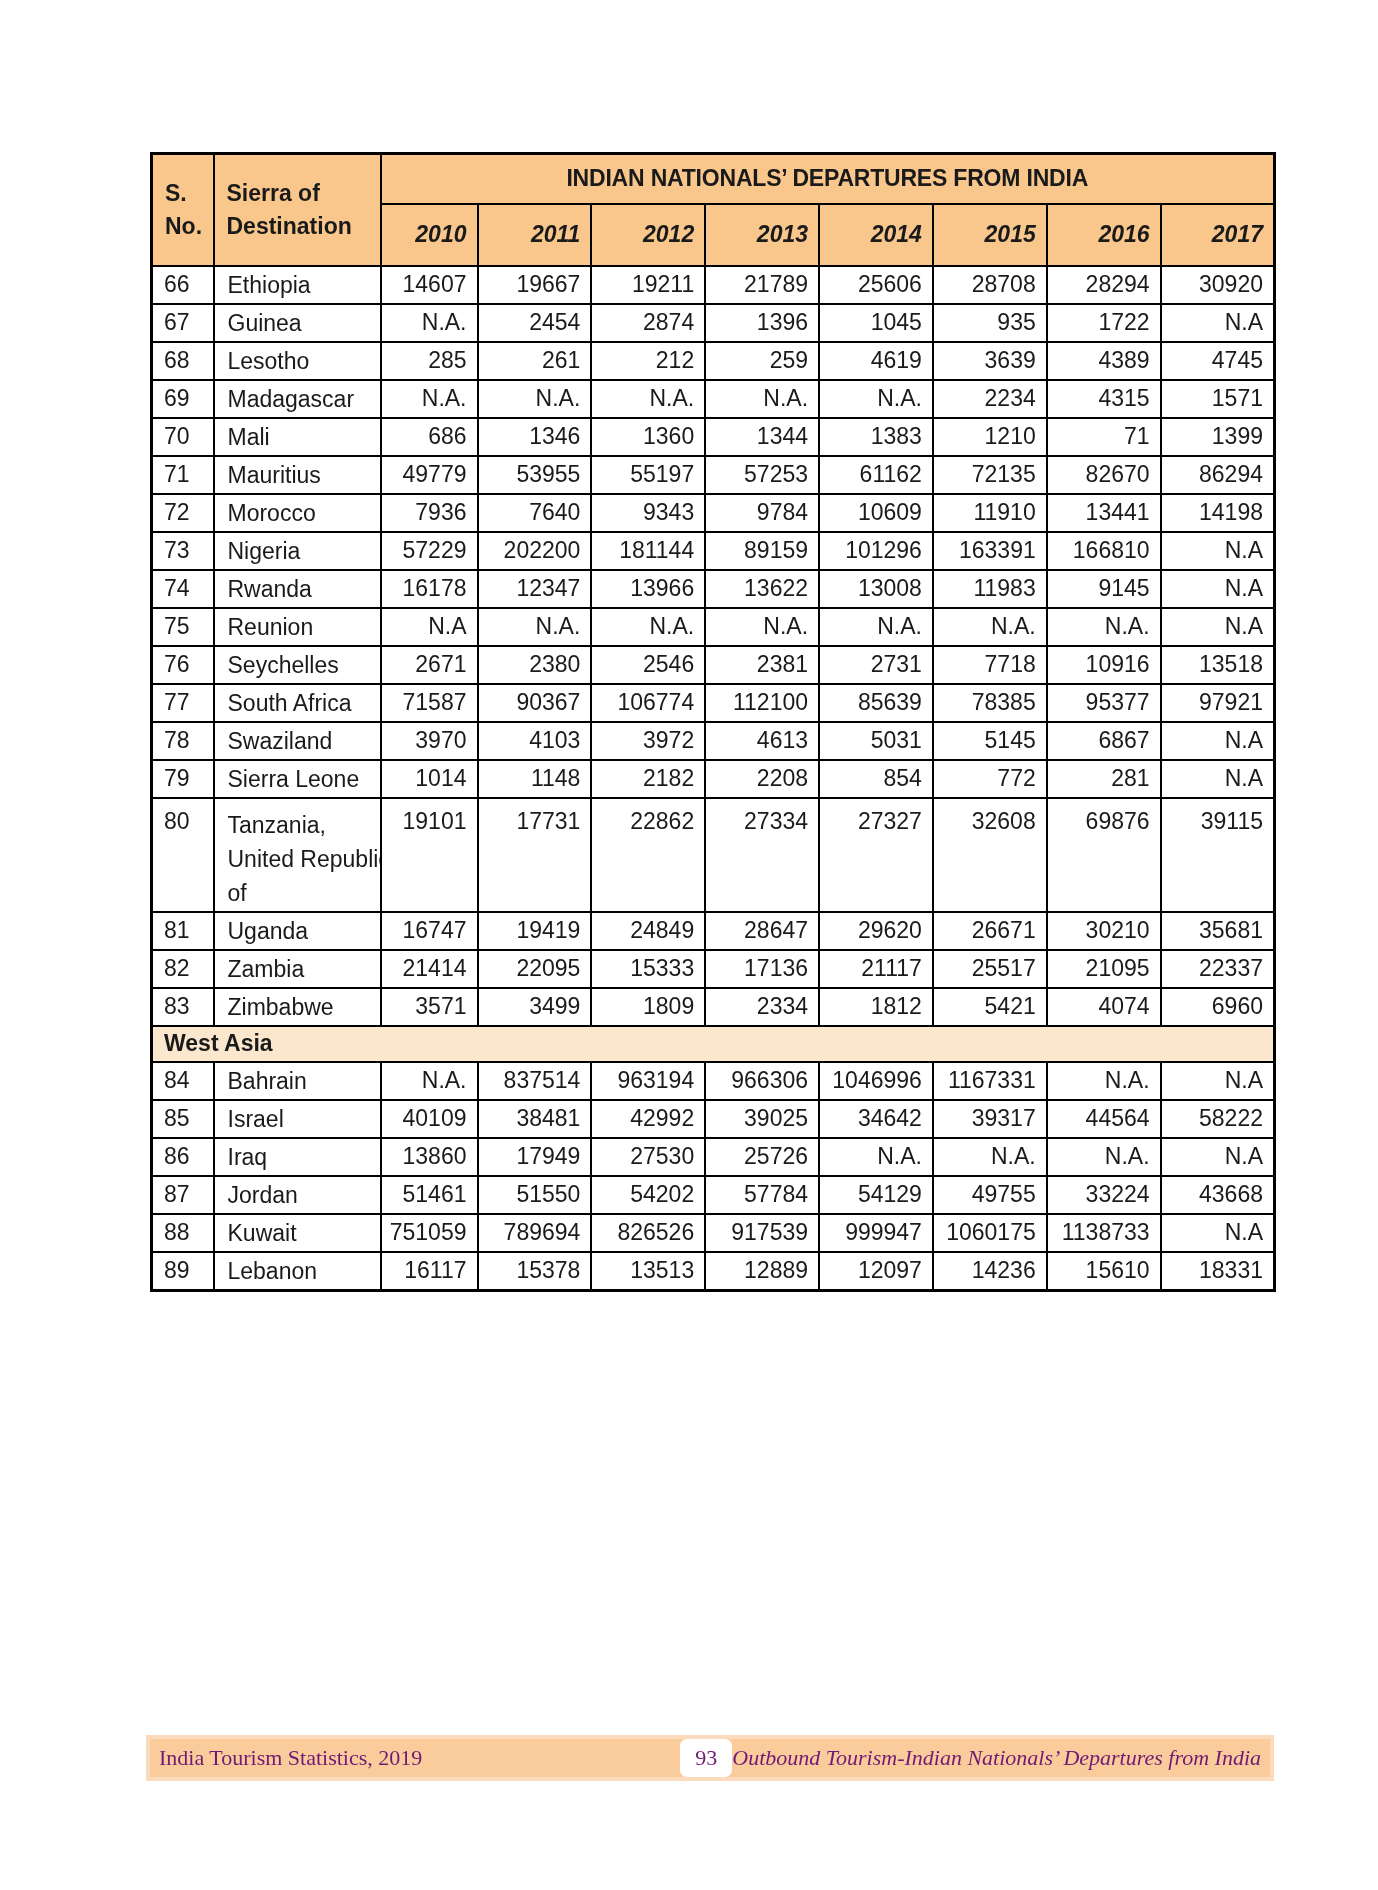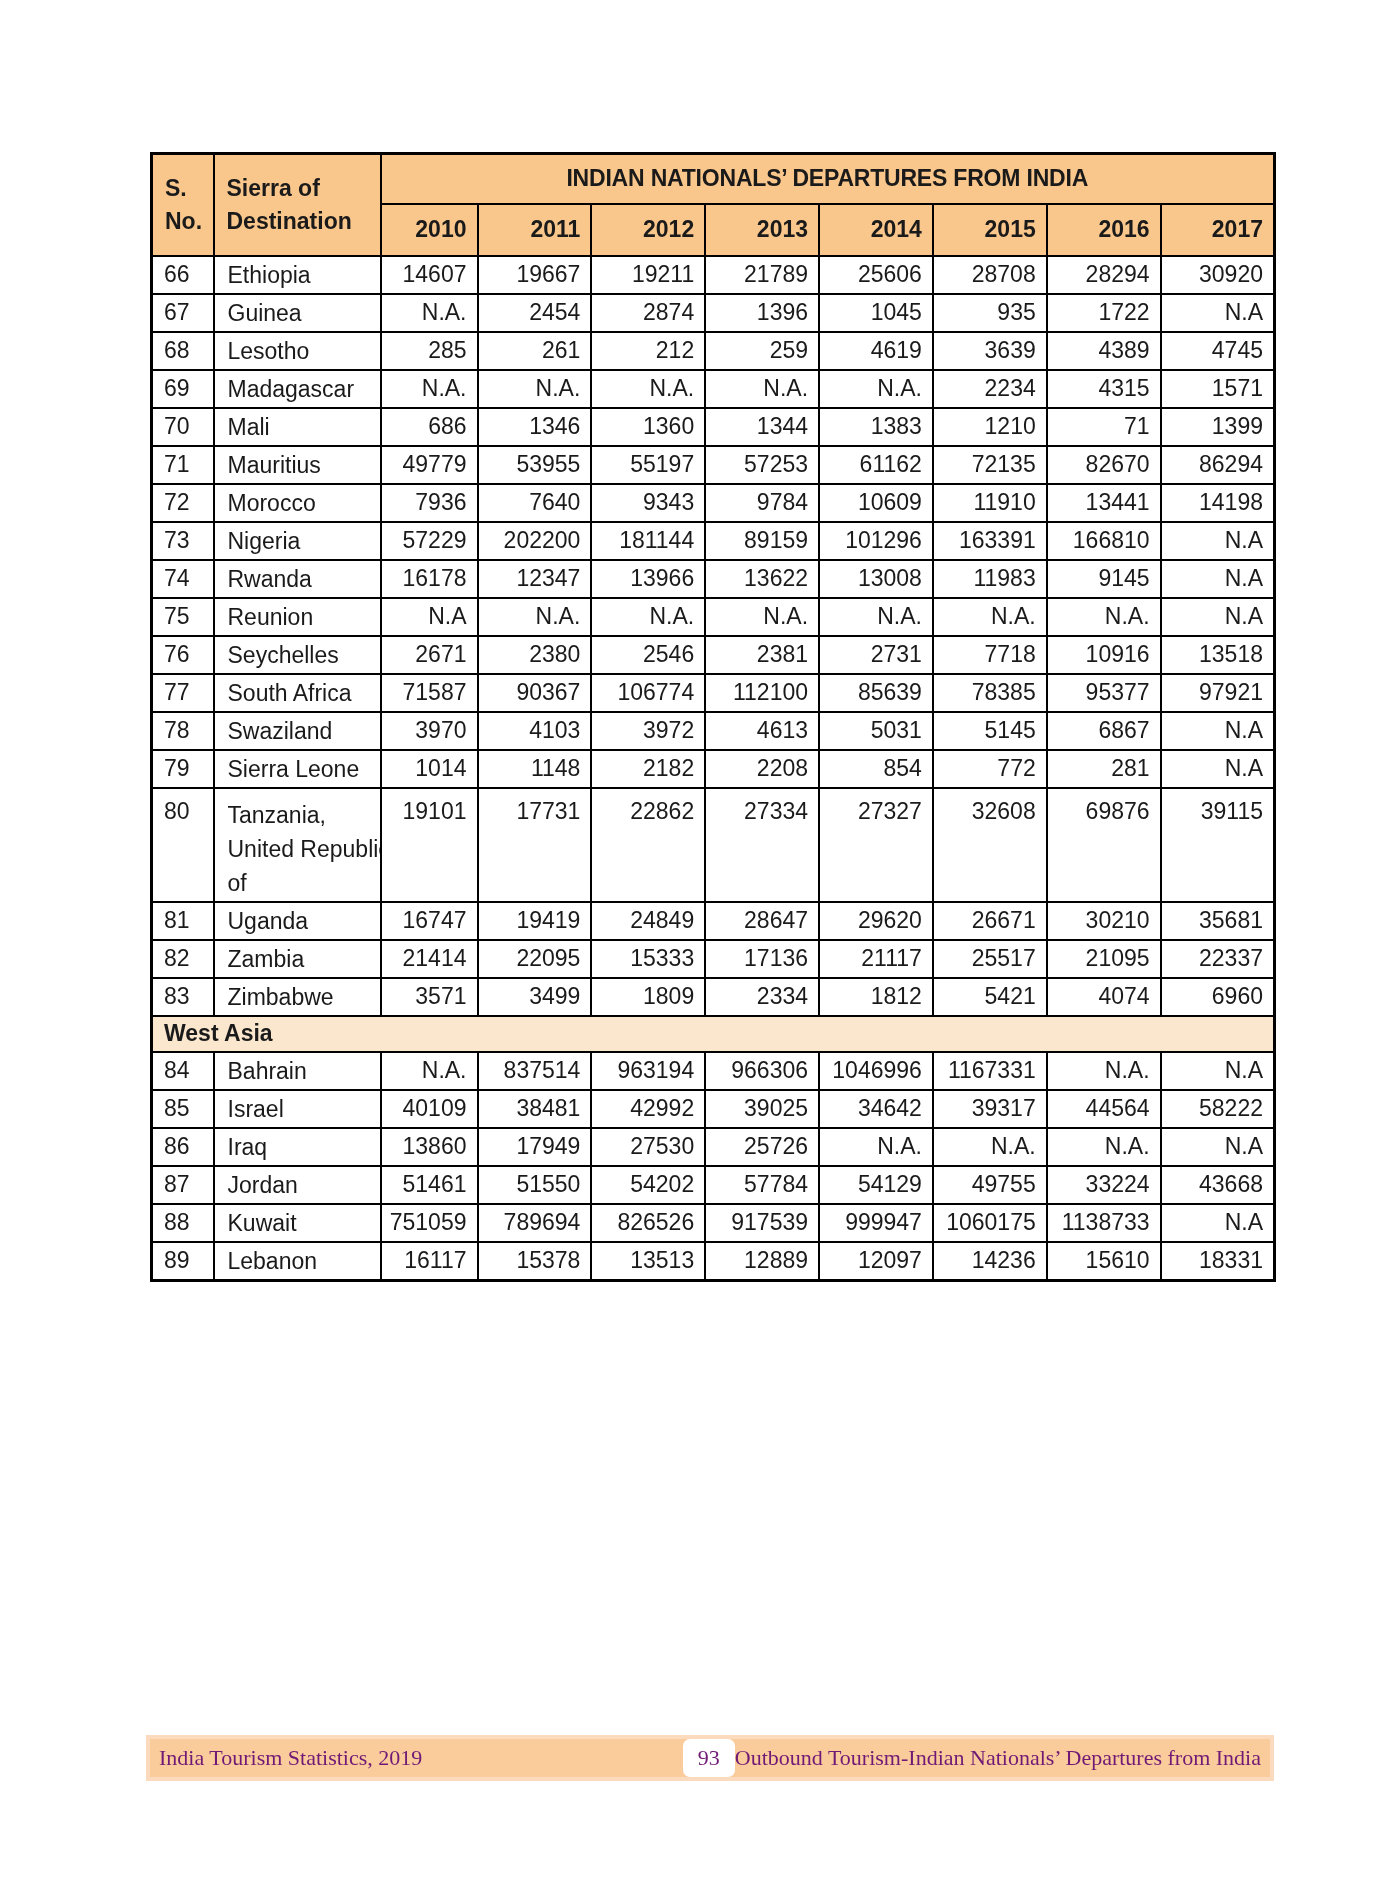--- a/index.html
+++ b/index.html
@@ -27,21 +27,21 @@
     overflow: hidden;
   }
 
   
   .stats-table thead th {
     background: var(--header-bg, #f9c78c);
     font-weight: bold;
     font-size: 23px;
   }
   tr.hdr-top { height: 50px; }
-  tr.hdr-years { height: 52px; }
+  tr.hdr-years { height: 62px; font-style: italic; }
   th.sno-h, th.country-h {
     text-align: left;
     padding-left: 12px;
     vertical-align: middle;
     line-height: 33px;
   }
   th.title-h { text-align: center; letter-spacing: -0.2px; }
   th.year-h { text-align: right; padding-right: 10px; }
 
   
@@ -73,21 +73,21 @@
     height: 38px;
     background: var(--footer-bg, #facb9b);
     border: 4px solid var(--footer-edge, #fbdabd);
     display: flex;
     align-items: center;
     font-family: "Liberation Serif", serif;
     font-size: 22px;
     color: #701a75;
   }
   .f-left  { flex: 1; padding-left: 9px; white-space: nowrap; }
-  .f-right { flex: 1; padding-right: 9px; text-align: right; white-space: nowrap; }
+  .f-right { flex: 1; padding-right: 9px; text-align: right; white-space: nowrap; font-style: italic; }
   .f-badge {
     width: 52px;
     height: 38px;
     background: #ffffff;
     border-radius: 7px;
     display: flex;
     align-items: center;
     justify-content: center;
     flex: 0 0 auto;
   }

